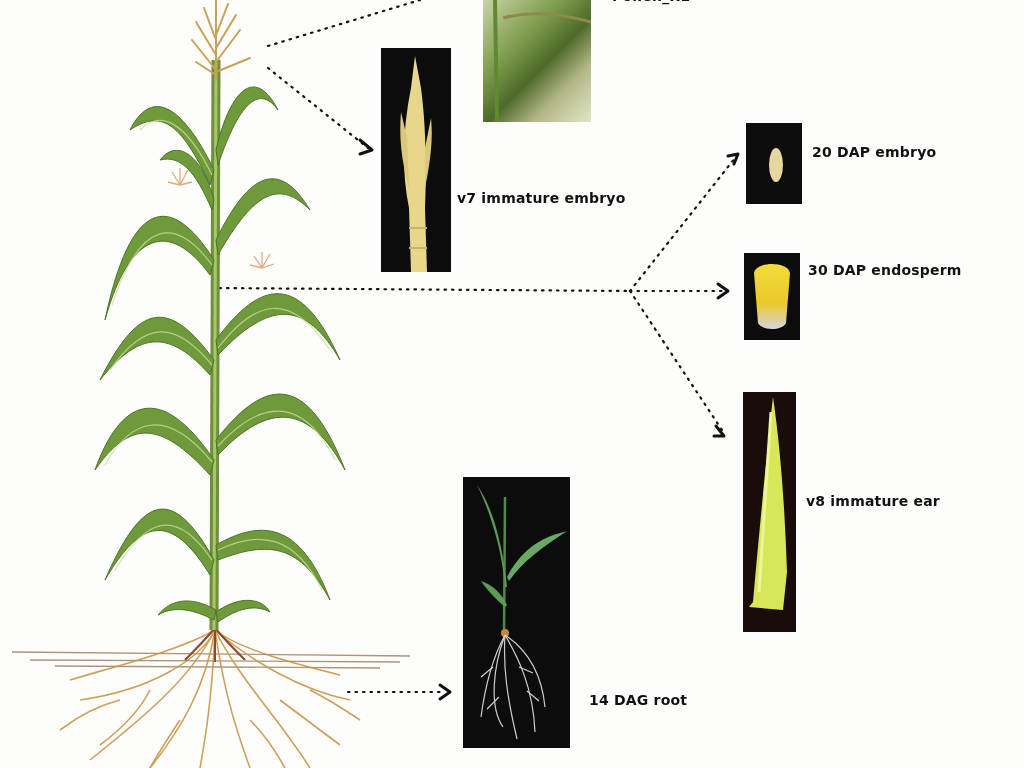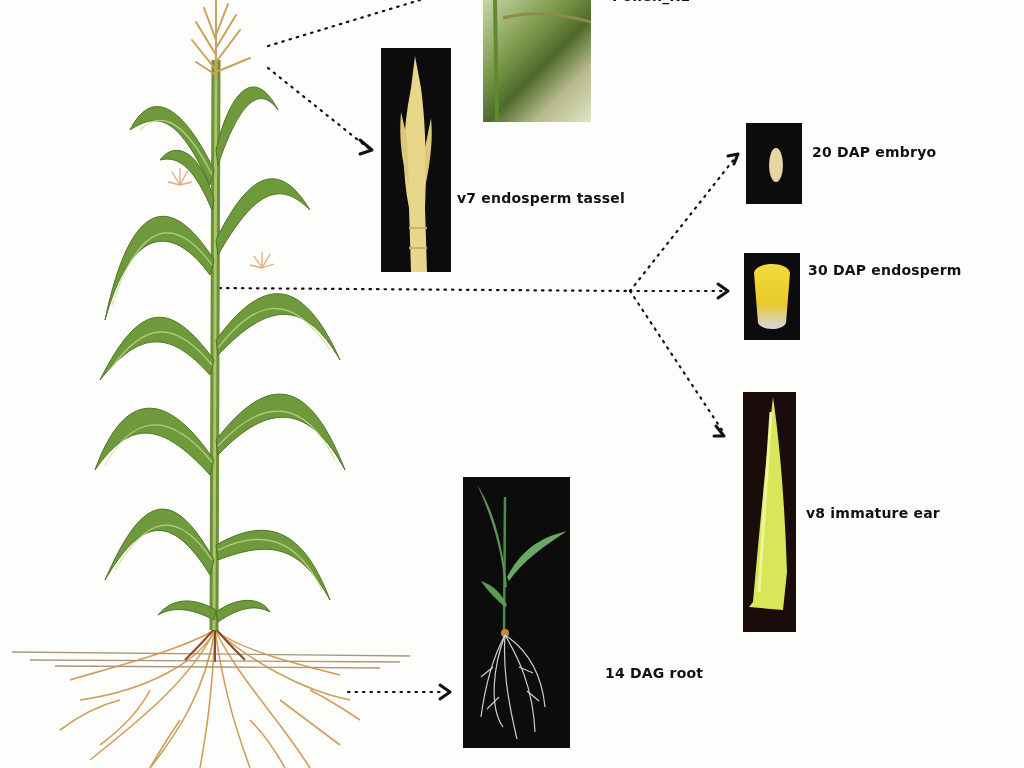--- a/index.html
+++ b/index.html
@@ -125,21 +125,21 @@
 <div class="label" style="left:612px;top:-12px;">Pollen_R1</div>
 
 <div class="photo" style="left:381px;top:48px;width:70px;height:224px;">
   <svg width="70" height="224">
     <path d="M30 224 L28 160 C20 120 22 80 30 40 L34 8 L40 40 C44 70 46 110 44 160 L46 224 Z" fill="#e8d68a"></path>
     <path d="M28 140 C20 110 18 90 20 64 L26 90 Z" fill="#dcc87a"></path>
     <path d="M44 140 C50 110 52 90 50 70 L44 100 Z" fill="#dcc87a"></path>
     <path d="M28 180 L46 180 M28 200 L46 200" stroke="#c9b46a" stroke-width="2"></path>
   </svg>
 </div>
-<div class="label" style="left:457px;top:190px;">v7 endosperm tassel</div>
+<div class="label" style="left:457px;top:190px;">v7 immature embryo</div>
 
 <div class="photo" style="left:746px;top:123px;width:56px;height:81px;">
   <svg width="56" height="81">
       <ellipse cx="30" cy="42" rx="7" ry="17" fill="#e6d6a0"></ellipse>
     </svg>
 </div>
 <div class="label" style="left:812px;top:144px;">20 DAP embryo</div>
 
 <div class="photo" style="left:744px;top:253px;width:56px;height:87px;">
   <svg width="56" height="87">
@@ -154,32 +154,32 @@
   </svg>
 </div>
 <div class="label" style="left:808px;top:262px;">30 DAP endosperm</div>
 
 <div class="photo" style="left:743px;top:392px;width:53px;height:240px;background:#1a0c0a;">
   <svg width="53" height="240">
     <path d="M30 5 C26 40 18 120 10 210 L6 215 L40 218 L44 180 C42 120 38 60 30 5 Z" fill="#d8e65a"></path>
     <path d="M28 20 C24 80 20 140 16 200" stroke="#eef59a" stroke-width="3" fill="none"></path>
   </svg>
 </div>
-<div class="label" style="left:806px;top:505px;">v8 immature ear</div>
+<div class="label" style="left:806px;top:493px;">v8 immature ear</div>
 
 <div class="photo" style="left:463px;top:477px;width:107px;height:271px;">
   <svg width="107" height="271">
     <path d="M41 160 L42 20" stroke="#4f8a4a" stroke-width="2.5"></path>
     <path d="M42 110 C38 60 20 20 14 8 C30 30 40 70 44 110 Z" fill="#5d9a55"></path>
     <path d="M44 100 C60 70 80 60 104 54 C80 70 60 84 46 104 Z" fill="#6aa868"></path>
     <path d="M42 130 C30 120 22 110 18 104 C30 108 38 116 44 128 Z" fill="#5d9a55"></path>
     <circle cx="42" cy="156" r="4" fill="#c9853a"></circle>
     <g stroke="#cfcfcf" stroke-width="1.2" fill="none">
       <path d="M42 158 C30 180 22 210 18 240"></path>
       <path d="M42 158 C55 180 70 210 72 255"></path>
       <path d="M42 158 C40 190 44 220 54 262"></path>
       <path d="M42 158 C30 190 26 230 40 250"></path>
       <path d="M42 158 C60 170 78 190 82 230"></path>
       <path d="M30 190 L18 200 M56 190 L70 196 M36 220 L24 232 M64 214 L76 224"></path>
     </g>
   </svg>
 </div>
-<div class="label" style="left:589px;top:665px;margin-left:16px;">14 DAG root</div>
+<div class="label" style="left:589px;top:692px;">14 DAG root</div>
 
 </body></html>

